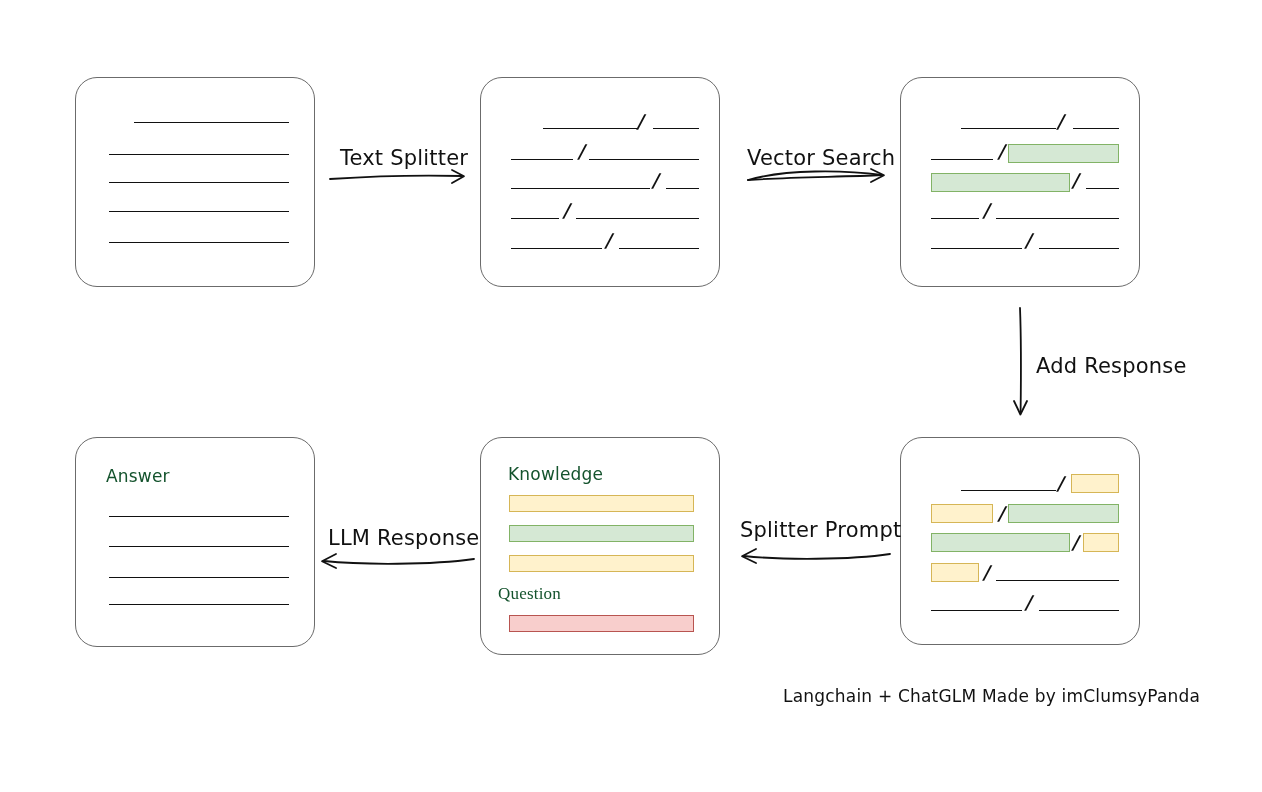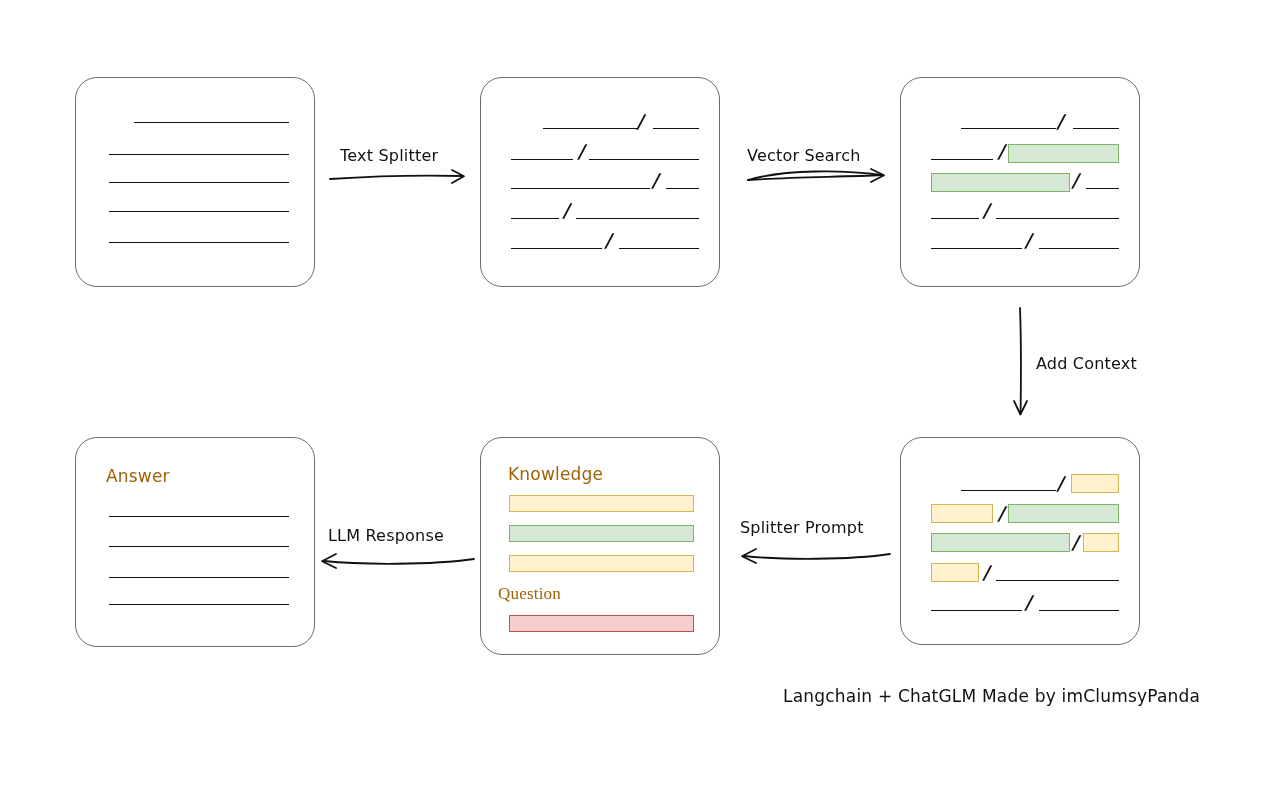--- a/index.html
+++ b/index.html
@@ -47,28 +47,28 @@
     border-style:solid;
   }
   .chip.green{background:#d5e8d4;border-color:#82b366;}
   .chip.yellow{background:#fff2cc;border-color:#d6b656;}
   .chip.red{background:#f8cecc;border-color:#b85450;}
 
   
   .card-label{
     position:absolute;
     font-size:17px;
-    color:#a16207;
+    color:#14532d;
     letter-spacing:.2px;
     white-space:nowrap;
     font-family:"DejaVu Sans", sans-serif;
   }
   .edge-label{
     position:absolute;
-    font-size:16px;
+    font-size:21px;
     color:#111;
     white-space:nowrap;
     letter-spacing:.2px;
     font-family:"DejaVu Sans", sans-serif;
   }
   .caption{
     position:absolute;
     font-size:17px;
     color:#111;
     white-space:nowrap;
@@ -146,21 +146,21 @@
 
     <div class="rule" style="left:30px;top:140px;width:48px;"></div>
     <div class="slash" style="left:83px;top:123px;">/</div>
     <div class="rule" style="left:95px;top:140px;width:123px;"></div>
 
     <div class="rule" style="left:30px;top:170px;width:91px;"></div>
     <div class="slash" style="left:125px;top:153px;">/</div>
     <div class="rule" style="left:138px;top:170px;width:80px;"></div>
   </div>
 
-  <div class="edge-label" style="left:1036px;top:354px;">Add Context</div>
+  <div class="edge-label" style="left:1036px;top:354px;">Add Response</div>
   <svg class="arrow-svg" style="left:1012px;top:308px;width:22px;height:112px;" viewBox="0 0 22 112">
     <path class="arrow-path" d="M8,0 C9.5,38 9,74 8.6,104"></path>
     <path class="arrow-head" d="M2,93 L8.4,106.5 L15,93"></path>
   </svg>
 
   <div class="card" style="left:900px;top:437px;width:240px;height:208px;">
 
     <div class="rule" style="left:60px;top:52px;width:95px;"></div>
     <div class="slash" style="left:157px;top:36px;">/</div>
     <div class="chip yellow" style="left:170px;top:36px;width:48px;height:19px;"></div>

